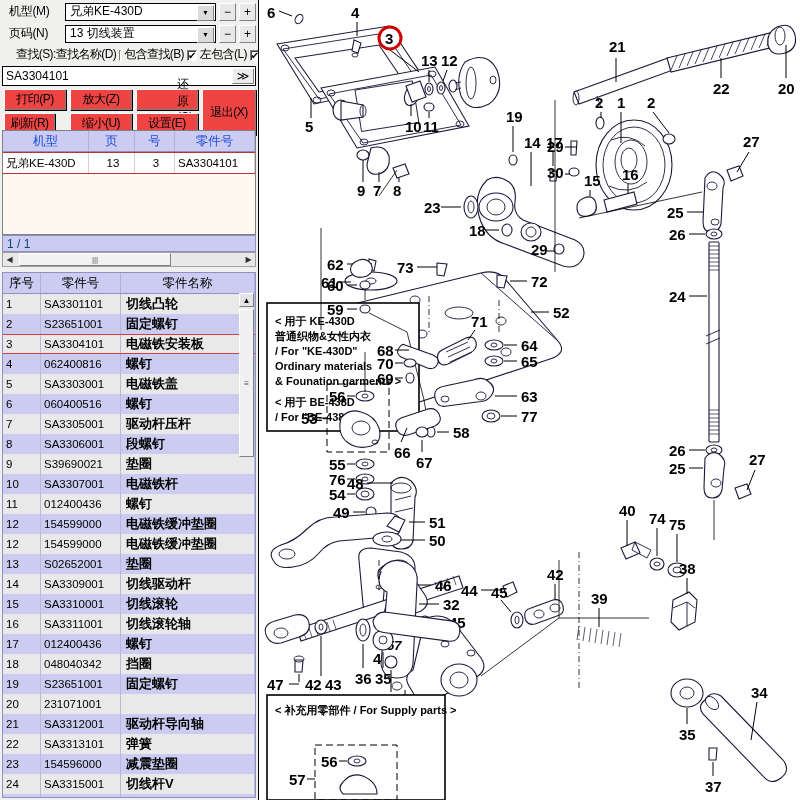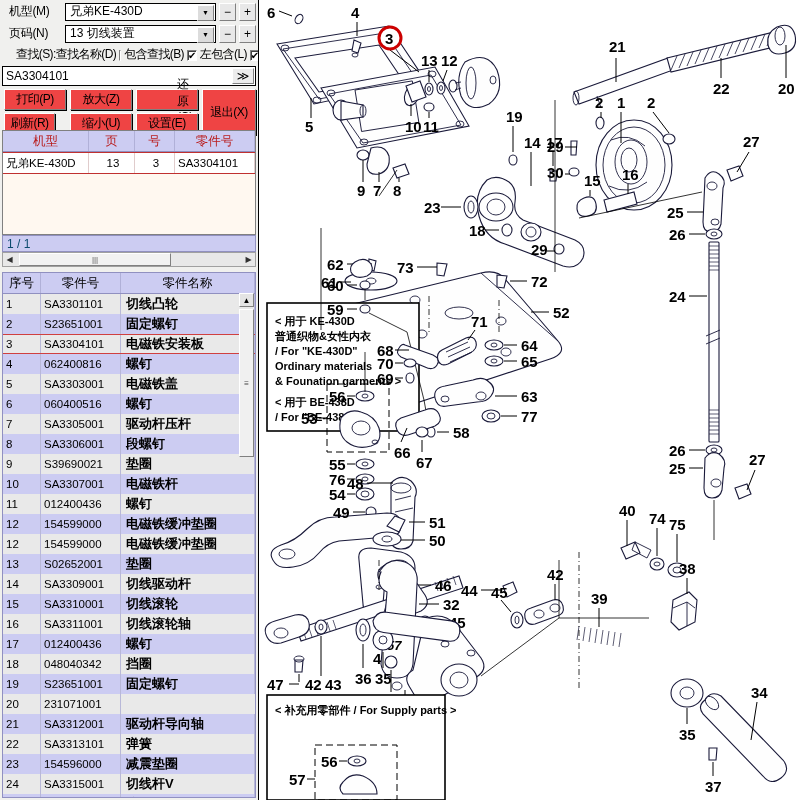--- a/index.html
+++ b/index.html
@@ -76,21 +76,21 @@
   }
 
   
   .rgrid{
     position:absolute;left:2px;top:130px;width:254px;height:105px;
     background:#fff8f0;border:1px solid #808080;box-sizing:border-box;
   }
   .rhead{display:flex;height:20px;background:#ccccf2;border-bottom:1px solid #9090c0;}
   .rhead div{
     font-size:12.5px;display:flex;align-items:center;justify-content:center;
-    border-right:1px solid #b0b0d8;color:#b91c1c;box-sizing:border-box;
+    border-right:1px solid #b0b0d8;color:#1d4ed8;box-sizing:border-box;
   }
   .rrow{display:flex;height:20px;border:1px solid #c03030;border-left:0;border-right:0;background:#fff;}
   .rrow div{
     font-size:11.5px;display:flex;align-items:center;
     border-right:1px solid #e0cccc;color:#000;box-sizing:border-box;padding-left:3px;
   }
   .c0{width:86px;} .c1{width:46px;justify-content:center!important;}
   .c2{width:40px;justify-content:center!important;} .c3{width:auto;flex:1;}
 
   .pagebar{

